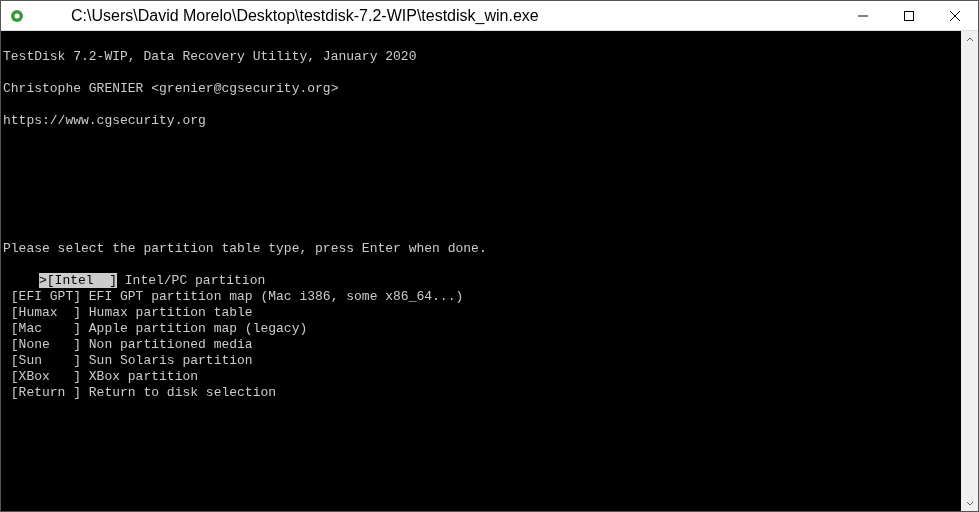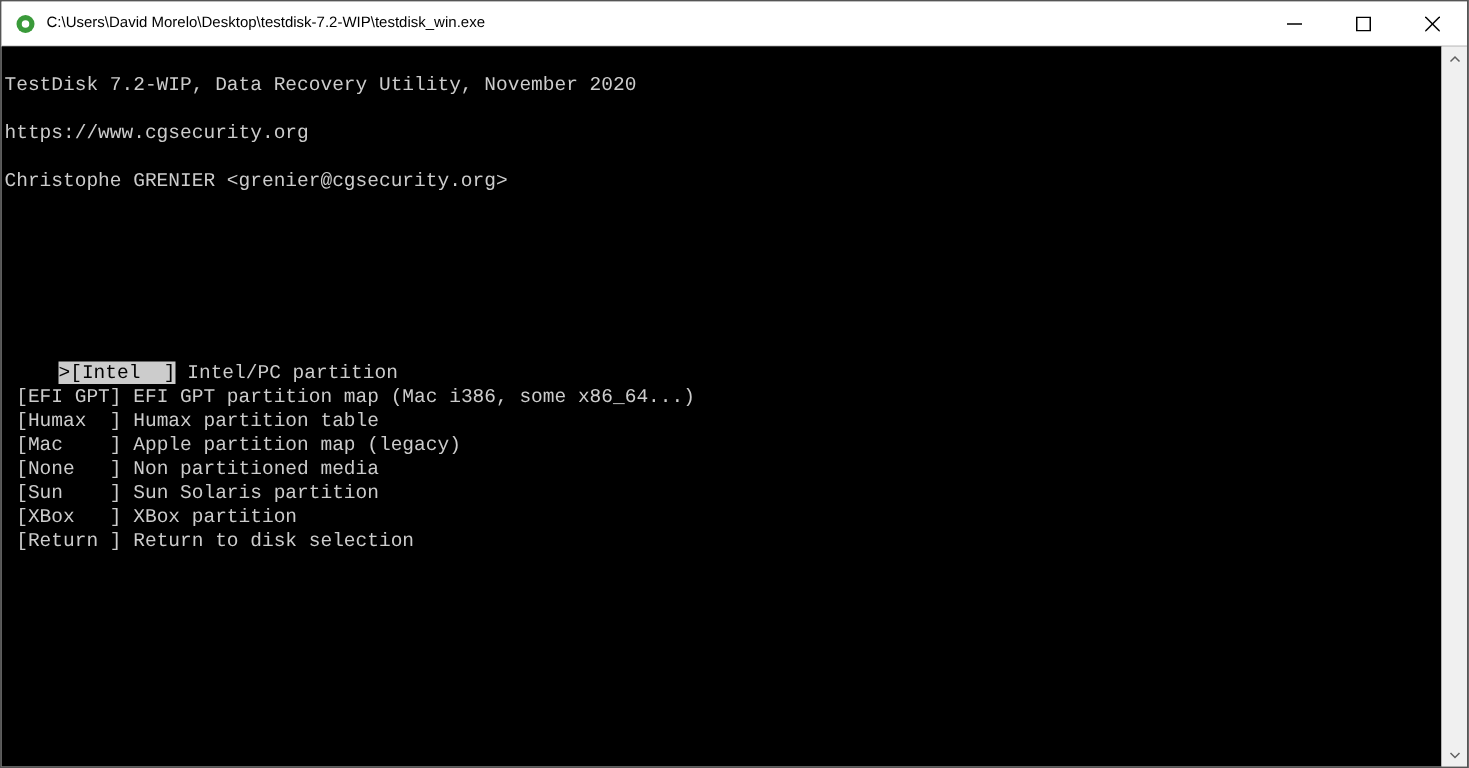--- a/index.html
+++ b/index.html
@@ -18,24 +18,25 @@
     align-items: center;
     border-bottom: 1px solid #ddd;
   }
   .titlebar .icon {
     width: 16px; height: 16px;
     margin: 0 6px 0 8px;
     display: flex; align-items: center; justify-content: center;
   }
   .titlebar .title {
     flex: 1;
-    font-size: 10px;
+    font-size: 16px;
     color: #000;
     white-space: nowrap;
     overflow: hidden;
+    margin-left: 40px;
   }
   .winbtns { display: flex; height: 100%; }
   .winbtn {
     width: 46px; height: 100%;
     display: flex; align-items: center; justify-content: center;
     font-size: 10px;
     color: #000;
   }
   .winbtn svg { stroke: #000; }
   .console-wrap {
@@ -101,26 +102,27 @@
       <svg width="10" height="10">
           <line x1="0" y1="0" x2="10" y2="10" stroke-width="1"></line>
           <line x1="10" y1="0" x2="0" y2="10" stroke-width="1"></line>
         </svg>
     </div>
   </div>
 </div>
 
 <div class="console-wrap">
   <div class="console">
-<span class="row">TestDisk 7.2-WIP, Data Recovery Utility, November 2020</span>
+<span class="row">TestDisk 7.2-WIP, Data Recovery Utility, January 2020</span>
+<span class="row">Christophe GRENIER &lt;grenier@cgsecurity.org&gt;</span>
 <span class="row">https://www.cgsecurity.org</span>
-<span class="row">Christophe GRENIER &lt;grenier@cgsecurity.org&gt;</span>
 <span class="row"> </span>
 <span class="row"> </span>
 <span class="row"> </span>
+<span class="row">Please select the partition table type, press Enter when done.</span>
 <div id="options-container"><span class="row"><span class="sel">&gt;[Intel  ]</span><span> Intel/PC partition</span></span><span class="row"><span> [EFI GPT]</span><span> EFI GPT partition map (Mac i386, some x86_64...)</span></span><span class="row"><span> [Humax  ]</span><span> Humax partition table</span></span><span class="row"><span> [Mac    ]</span><span> Apple partition map (legacy)</span></span><span class="row"><span> [None   ]</span><span> Non partitioned media</span></span><span class="row"><span> [Sun    ]</span><span> Sun Solaris partition</span></span><span class="row"><span> [XBox   ]</span><span> XBox partition</span></span><span class="row"><span> [Return ]</span><span> Return to disk selection</span></span></div>
 <span class="row"> </span>
 <span class="row"> </span>
 
 
 
   </div>
   <div class="scrollbar">
     <div class="sb-btn">
       <svg width="8" height="8">

